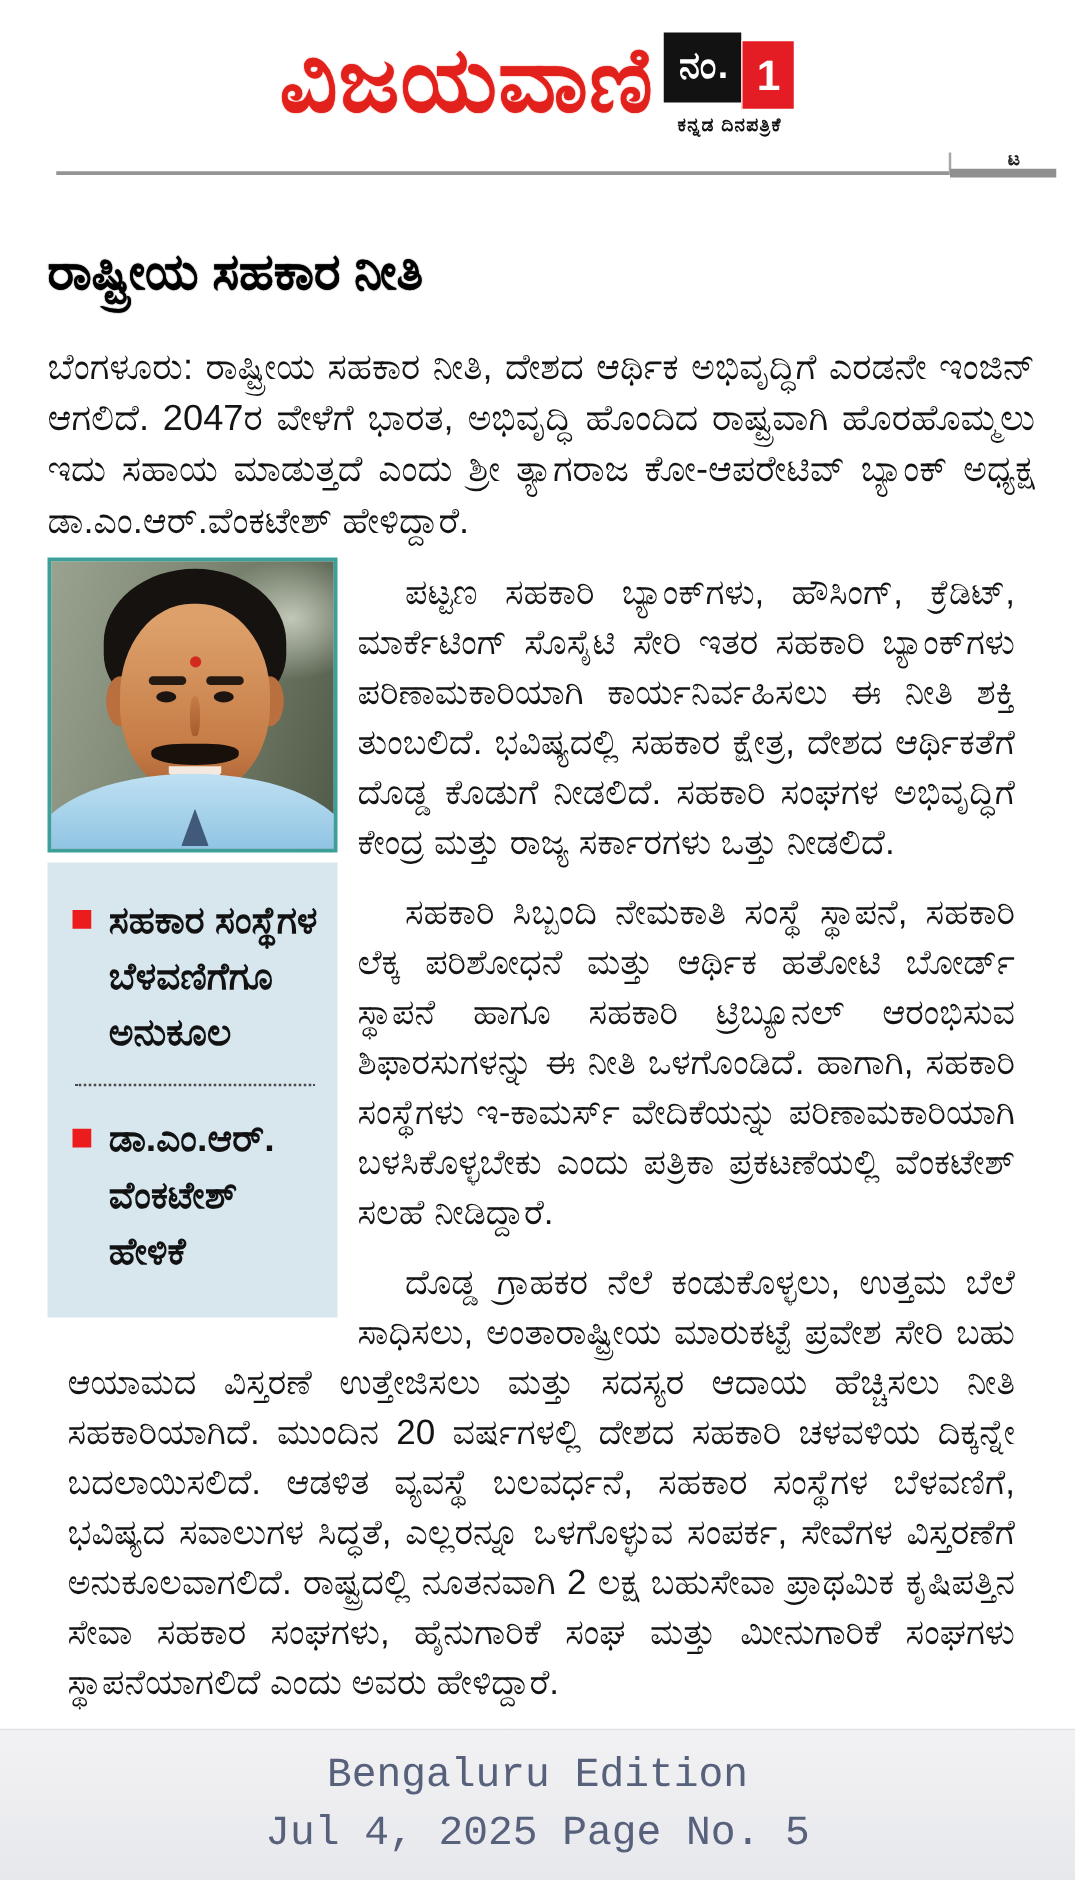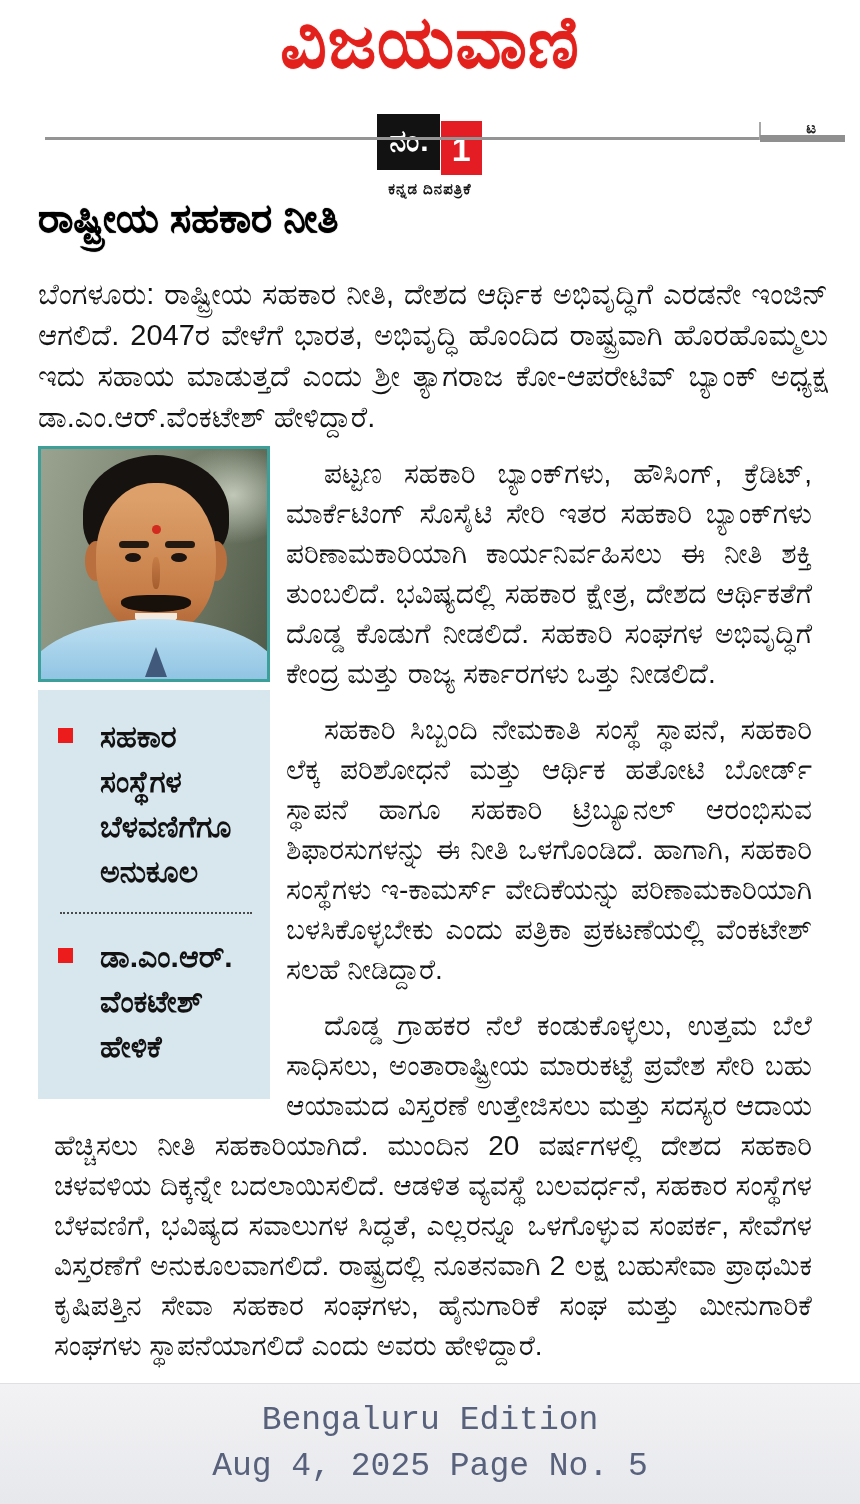--- a/index.html
+++ b/index.html
@@ -3,21 +3,21 @@
 <meta charset="utf-8">
 <style>
   html,body{margin:0;padding:0;}
   body{
     width:860px;height:1504px;position:relative;overflow:hidden;
     background:#ffffff;
     font-family:"Liberation Sans","DejaVu Sans",sans-serif;
     color:#111;
   }
   
-  .masthead{height:118px;display:flex;align-items:center;gap:32px;padding-top:6px;flex-direction:column;}
+  .masthead{height:118px;display:flex;align-items:center;justify-content:center;gap:8px;padding-top:6px;}
   .logo{
     font-size:72px;font-weight:bold;color:#e2211c;letter-spacing:1px;line-height:1;
     text-shadow:0 0 1px #e2211c;
   }
   .badge{display:flex;flex-direction:column;align-items:center;margin-top:4px;}
   .badge-row{display:flex;align-items:flex-start;}
   .badge-black{
     background:#121212;color:#fff;font-weight:bold;font-size:30px;line-height:1;
     padding:12px 10px 14px 12px;letter-spacing:1px;
   }
@@ -60,21 +60,21 @@
   .ph-eye-r{position:absolute;left:130px;top:104px;width:16px;height:9px;background:#1c1410;border-radius:50%;}
   .ph-bindi{position:absolute;left:111px;top:76px;width:9px;height:9px;background:#d22a1e;border-radius:50%;}
   .ph-nose{position:absolute;left:111px;top:108px;width:8px;height:32px;background:linear-gradient(#c67c46,#a55d2f);border-radius:40%;}
   .ph-mustache{position:absolute;left:80px;top:146px;width:70px;height:17px;background:#18100b;border-radius:45% 45% 60% 60%;}
   .ph-smile{position:absolute;left:94px;top:164px;width:42px;height:10px;background:#f3e9de;border-radius:0 0 50% 50%;}
   .ph-neck{position:absolute;left:88px;top:178px;width:54px;height:34px;background:#b96f3e;}
   .ph-shirt{position:absolute;left:-14px;bottom:-6px;width:254px;height:66px;background:linear-gradient(#bfe0f2,#8cc2e2);border-radius:50% 50% 0 0 / 90% 90% 0 0;}
   .ph-collar{position:absolute;left:104px;bottom:2px;width:22px;height:30px;background:#41597a;clip-path:polygon(50% 0,100% 100%,0 100%);}
   
   .highlights{margin-top:8px;background:#d8e7ee;padding:24px 16px 30px 20px;}
-  .hl-item{display:flex;gap:27px;}
+  .hl-item{display:flex;gap:14px;}
   .hl-bullet{flex:0 0 15px;width:15px;height:15px;background:#ed1c1c;margin-top:14px;}
   .hl-text{font-size:30px;line-height:45px;font-weight:bold;color:#121212;}
   .hl-sep{border:none;border-top:2px dotted #4a4a4a;margin:18px 2px 20px 2px;}
   
   .bodytext{margin:16px;font-size:28px;line-height:40px;text-align:justify;color:#141414;text-indent:38px;}
   
   .footer{
     position:absolute;left:0;right:0;bottom:0;height:120px;
     background:linear-gradient(#f2f2f4,#e7e8ec);
     display:flex;flex-direction:column;align-items:center;justify-content:center;gap:4px;
@@ -144,14 +144,14 @@
     </div>
   </div>
 
   <p class="bodytext">ಪಟ್ಟಣ ಸಹಕಾರಿ ಬ್ಯಾಂಕ್‌ಗಳು, ಹೌಸಿಂಗ್, ಕ್ರೆಡಿಟ್, ಮಾರ್ಕೆಟಿಂಗ್ ಸೊಸೈಟಿ ಸೇರಿ ಇತರ ಸಹಕಾರಿ ಬ್ಯಾಂಕ್‌ಗಳು ಪರಿಣಾಮಕಾರಿಯಾಗಿ ಕಾರ್ಯನಿರ್ವಹಿಸಲು ಈ ನೀತಿ ಶಕ್ತಿ ತುಂಬಲಿದೆ. ಭವಿಷ್ಯದಲ್ಲಿ ಸಹಕಾರ ಕ್ಷೇತ್ರ, ದೇಶದ ಆರ್ಥಿಕತೆಗೆ ದೊಡ್ಡ ಕೊಡುಗೆ ನೀಡಲಿದೆ. ಸಹಕಾರಿ ಸಂಘಗಳ ಅಭಿವೃದ್ಧಿಗೆ ಕೇಂದ್ರ ಮತ್ತು ರಾಜ್ಯ ಸರ್ಕಾರಗಳು ಒತ್ತು ನೀಡಲಿದೆ.</p>
   <p class="bodytext">ಸಹಕಾರಿ ಸಿಬ್ಬಂದಿ ನೇಮಕಾತಿ ಸಂಸ್ಥೆ ಸ್ಥಾಪನೆ, ಸಹಕಾರಿ ಲೆಕ್ಕ ಪರಿಶೋಧನೆ ಮತ್ತು ಆರ್ಥಿಕ ಹತೋಟಿ ಬೋರ್ಡ್ ಸ್ಥಾಪನೆ ಹಾಗೂ ಸಹಕಾರಿ ಟ್ರಿಬ್ಯೂನಲ್ ಆರಂಭಿಸುವ ಶಿಫಾರಸುಗಳನ್ನು ಈ ನೀತಿ ಒಳಗೊಂಡಿದೆ. ಹಾಗಾಗಿ, ಸಹಕಾರಿ ಸಂಸ್ಥೆಗಳು ಇ-ಕಾಮರ್ಸ್ ವೇದಿಕೆಯನ್ನು ಪರಿಣಾಮಕಾರಿಯಾಗಿ ಬಳಸಿಕೊಳ್ಳಬೇಕು ಎಂದು ಪತ್ರಿಕಾ ಪ್ರಕಟಣೆಯಲ್ಲಿ ವೆಂಕಟೇಶ್ ಸಲಹೆ ನೀಡಿದ್ದಾರೆ.</p>
   <p class="bodytext">ದೊಡ್ಡ ಗ್ರಾಹಕರ ನೆಲೆ ಕಂಡುಕೊಳ್ಳಲು, ಉತ್ತಮ ಬೆಲೆ ಸಾಧಿಸಲು, ಅಂತಾರಾಷ್ಟ್ರೀಯ ಮಾರುಕಟ್ಟೆ ಪ್ರವೇಶ ಸೇರಿ ಬಹು ಆಯಾಮದ ವಿಸ್ತರಣೆ ಉತ್ತೇಜಿಸಲು ಮತ್ತು ಸದಸ್ಯರ ಆದಾಯ ಹೆಚ್ಚಿಸಲು ನೀತಿ ಸಹಕಾರಿಯಾಗಿದೆ. ಮುಂದಿನ 20  ವರ್ಷಗಳಲ್ಲಿ ದೇಶದ ಸಹಕಾರಿ ಚಳವಳಿಯ ದಿಕ್ಕನ್ನೇ ಬದಲಾಯಿಸಲಿದೆ. ಆಡಳಿತ ವ್ಯವಸ್ಥೆ ಬಲವರ್ಧನೆ, ಸಹಕಾರ ಸಂಸ್ಥೆಗಳ ಬೆಳವಣಿಗೆ, ಭವಿಷ್ಯದ ಸವಾಲುಗಳ ಸಿದ್ಧತೆ, ಎಲ್ಲರನ್ನೂ ಒಳಗೊಳ್ಳುವ ಸಂಪರ್ಕ, ಸೇವೆಗಳ ವಿಸ್ತರಣೆಗೆ ಅನುಕೂಲವಾಗಲಿದೆ. ರಾಷ್ಟ್ರದಲ್ಲಿ ನೂತನವಾಗಿ 2 ಲಕ್ಷ ಬಹುಸೇವಾ ಪ್ರಾಥಮಿಕ ಕೃಷಿಪತ್ತಿನ ಸೇವಾ ಸಹಕಾರ ಸಂಘಗಳು, ಹೈನುಗಾರಿಕೆ ಸಂಘ ಮತ್ತು ಮೀನುಗಾರಿಕೆ ಸಂಘಗಳು ಸ್ಥಾಪನೆಯಾಗಲಿದೆ ಎಂದು ಅವರು ಹೇಳಿದ್ದಾರೆ.</p>
 </article>
 
 <footer class="footer">
   <div>Bengaluru Edition</div>
-  <div>Aug 4, 2025 Page No. 5</div>
+  <div>Jul 4, 2025 Page No. 5</div>
 </footer>
 
 </body></html>

